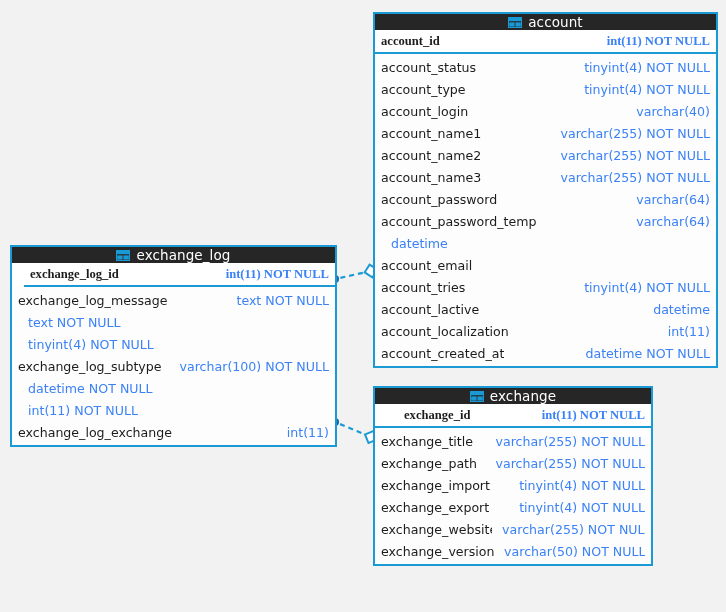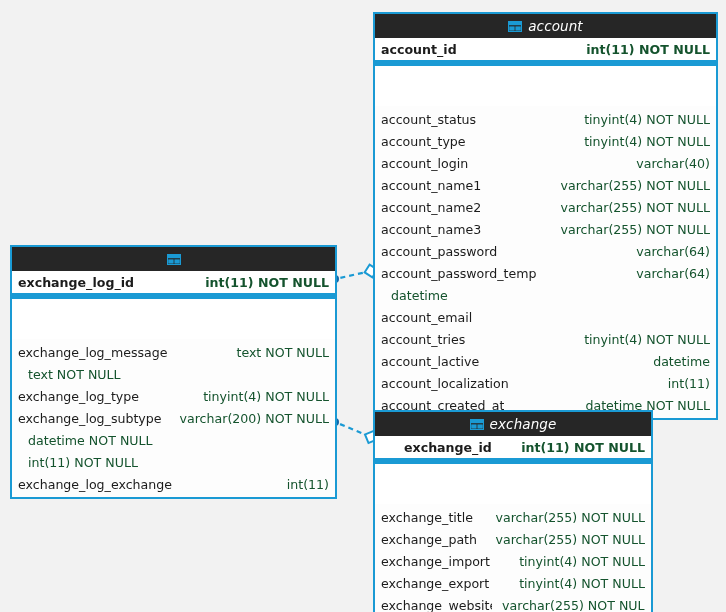--- a/index.html
+++ b/index.html
@@ -28,51 +28,51 @@
     position: absolute;
     box-sizing: border-box;
     border: 2px solid #1a9ad4;
     background: #ffffff;
     box-shadow: 0 0 0 0 rgba(0,0,0,0);
   }
 
   .entity-header {
     background: #262626;
     color: #ffffff;
-    height: 24px;
+    height: 16px;
     line-height: 24px;
     text-align: center;
     font-size: 13.5px;
     white-space: nowrap;
     overflow: hidden;
     display: flex;
     align-items: center;
     justify-content: center;
     gap: 6px;
-    font-style: italic;
   }
 
   .entity-title {
     color: #ffffff;
     font-size: 13.5px;
     letter-spacing: 0.1px;
   }
 
   
   .table-icon {
     display: inline-block;
     width: 14px;
     height: 11px;
     position: relative;
     flex: 0 0 auto;
   }
   .table-icon svg { display: block; }
 
   .pk-row {
-    border-bottom: 6px solid #a21caf;
+    border-bottom: 2px solid #a21caf;
+    font-family: Liberation Serif, serif;
   }
 
   .row {
     display: flex;
     align-items: center;
     justify-content: space-between;
     height: 22px;
     padding: 0 6px;
     box-sizing: border-box;
     font-size: 12.6px;
@@ -82,34 +82,33 @@
   }
   .pk-row .row {
     background: #ffffff;
   }
   .row .col-name {
     text-align: left;
     overflow: hidden;
   }
   .row .col-type {
     text-align: right;
-    color: #14532d;
+    color: #3b82f6;
     padding-left: 10px;
     overflow: hidden;
   }
   .row.pk .col-name,
   .row.pk .col-type {
     font-weight: bold;
   }
 
   .fields {
     padding-top: 2px;
     padding-bottom: 2px;
     background: #fdfdfd;
-    margin-top: 40px;
   }
 
   
   #connectors {
     position: absolute;
     left: 0; top: 0;
     width: 726px;
     height: 612px;
     pointer-events: none;
   }
@@ -136,42 +135,42 @@
       <div class="entity" style="left: 10px; top: 245px; width: 327px; border-color: rgb(26, 154, 212);">
         <div class="entity-header" style="background: rgb(38, 38, 38);">
           <span class="table-icon">
             <svg width="14" height="11" viewBox="0 0 14 11">
               <rect x="0.5" y="0.5" width="13" height="10" fill="none" stroke="#1a9ad4"></rect>
               <rect x="1" y="1" width="12" height="3.2" fill="#1a9ad4"></rect>
               <rect x="1.2" y="5.4" width="5.4" height="4.2" fill="#1a9ad4"></rect>
               <rect x="7.4" y="5.4" width="5.4" height="4.2" fill="#1a9ad4"></rect>
             </svg>
           </span>
-        </div>
-        <div class="pk-row" style="border-bottom-color: rgb(26, 154, 212);">
+          <span class="entity-title">exchange_log</span>
+        </div>
+        <div class="pk-row" style="border-bottom-color: rgb(26, 154, 212); margin-left: 12px;">
           <div class="row pk">
             <span class="col-name">exchange_log_id</span>
             <span class="col-type">int(11) NOT NULL</span>
           </div>
         </div>
         <div class="fields">
           <div class="row">
             <span class="col-name">exchange_log_message</span>
             <span class="col-type">text NOT NULL</span>
           </div>
           <div class="row">
             <span class="col-type">text NOT NULL</span>
           </div>
           <div class="row">
-            <span class="col-name">exchange_log_type</span>
             <span class="col-type">tinyint(4) NOT NULL</span>
           </div>
           <div class="row">
             <span class="col-name">exchange_log_subtype</span>
-            <span class="col-type">varchar(200) NOT NULL</span>
+            <span class="col-type">varchar(100) NOT NULL</span>
           </div>
           <div class="row">
             <span class="col-type">datetime NOT NULL</span>
           </div>
           <div class="row">
             <span class="col-type">int(11) NOT NULL</span>
           </div>
           <div class="row">
             <span class="col-name">exchange_log_exchange</span>
             <span class="col-type">int(11)</span>
@@ -246,21 +245,21 @@
           <div class="row">
             <span class="col-name">account_localization</span>
             <span class="col-type">int(11)</span>
           </div>
           <div class="row">
             <span class="col-name">account_created_at</span>
             <span class="col-type">datetime NOT NULL</span>
           </div>
         </div>
       </div>
-      <div class="entity" style="left: 373px; top: 410px; width: 280px; border-color: rgb(26, 154, 212);">
+      <div class="entity" style="left: 373px; top: 386px; width: 280px; border-color: rgb(26, 154, 212);">
         <div class="entity-header" style="background: rgb(38, 38, 38);">
           <span class="table-icon">
             <svg width="14" height="11" viewBox="0 0 14 11">
               <rect x="0.5" y="0.5" width="13" height="10" fill="none" stroke="#1a9ad4"></rect>
               <rect x="1" y="1" width="12" height="3.2" fill="#1a9ad4"></rect>
               <rect x="1.2" y="5.4" width="5.4" height="4.2" fill="#1a9ad4"></rect>
               <rect x="7.4" y="5.4" width="5.4" height="4.2" fill="#1a9ad4"></rect>
             </svg>
           </span>
           <span class="entity-title">exchange</span>
@@ -287,18 +286,19 @@
           <div class="row">
             <span class="col-name">exchange_export</span>
             <span class="col-type">tinyint(4) NOT NULL</span>
           </div>
           <div class="row">
             <span class="col-name">exchange_website</span>
             <span class="col-type">varchar(255) NOT NULL</span>
           </div>
           <div class="row">
             <span class="col-name">exchange_version</span>
+            <span class="col-type">varchar(50) NOT NULL</span>
           </div>
         </div>
       </div>
     </div>
 
 </div>
 
 </body></html>

